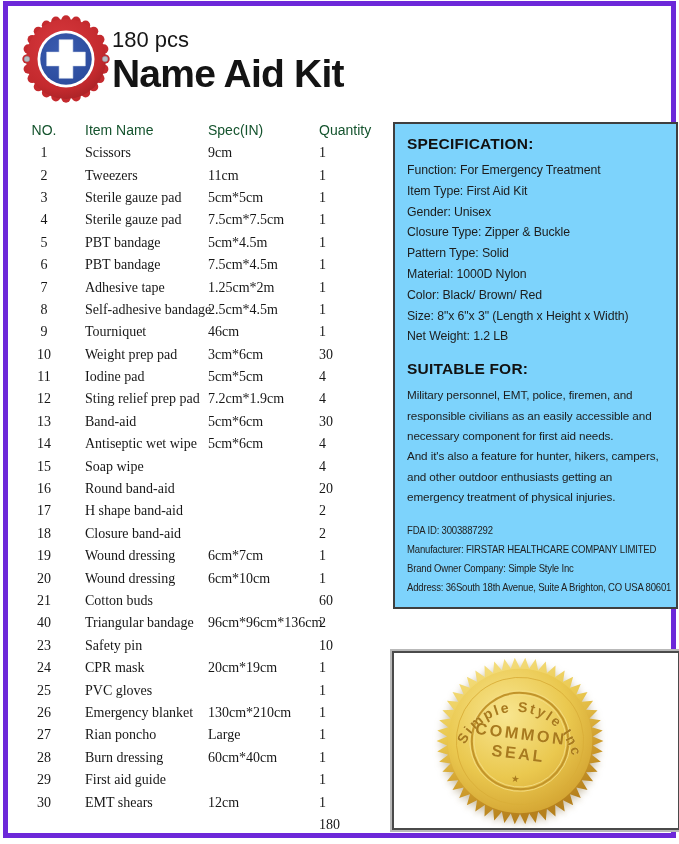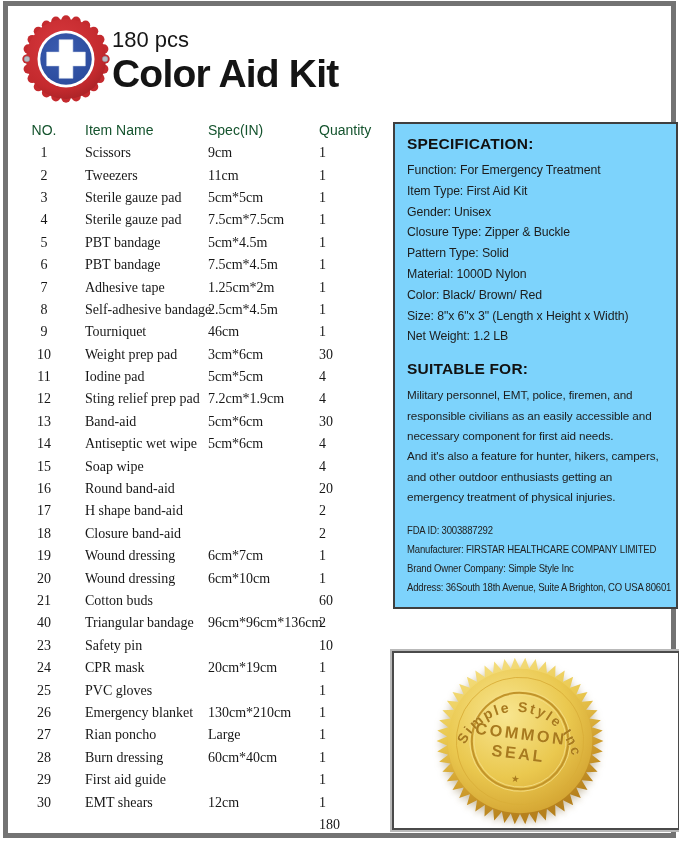--- a/index.html
+++ b/index.html
@@ -2,21 +2,21 @@
 <html style="--ink: #1a1a1a; --logo-red: #c42a2e; --logo-red-dark: #9e2024; --logo-blue: #2b4a9b; --logo-blue-light: #3a5cb0; --seal-gold-light: #f8e690; --seal-gold: #eac84f; --seal-gold-dark: #cf9d2c; --seal-gold-deep: #b6811d; --seal-text-gold: #a87a1e;"><head>
 <meta charset="utf-8">
 <style>
   html,body{margin:0;padding:0;}
   body{
     width:679px;height:844px;position:relative;background:#fff;overflow:hidden;
     font-family:"Liberation Sans",sans-serif;color:#1c1c1c;
   }
   .frame{
     position:absolute;left:3px;top:1px;right:3px;bottom:6px;
-    border:5px solid #737373;background:#fff;
+    border:5px solid #6d28d9;background:#fff;
   }
   
   .logo{position:absolute;left:12px;top:7px;width:92px;height:92px;}
   .titles{position:absolute;left:104px;top:21px;}
   .pcs{font-size:22px;line-height:25px;color:#161616;}
   .kit{font-size:39px;font-weight:600;line-height:43px;letter-spacing:-0.8px;color:#141414;}
   
   .itable{position:absolute;left:14px;top:112px;width:372px;}
   .thead,.trow{display:grid;grid-template-columns:44px 123px 130px 75px;align-items:center;}
   .thead{height:24px;font-size:14px;color:#14532d;}
@@ -91,21 +91,21 @@
     <circle r="43.5" fill="url(#redGrad)"></circle>
     <circle r="31" fill="#ffffff"></circle>
     <circle r="28" fill="url(#blueGrad)"></circle>
     <path d="M -7.5 -21 h 15 v 13.5 h 13.5 v 15 h -13.5 v 13.5 h -15 v -13.5 h -13.5 v -15 h 13.5 z" fill="#ffffff" stroke="#d9e0ec" stroke-width="0.6"></path>
     <circle cx="-42.5" cy="0" r="3" fill="#b6bcc4" stroke="#8a9099" stroke-width="0.5"></circle>
     <circle cx="42.5" cy="0" r="3" fill="#b6bcc4" stroke="#8a9099" stroke-width="0.5"></circle>
   </svg>
 
   <div class="titles">
     <div class="pcs">180 pcs</div>
-    <div class="kit">Color Aid Kit</div>
+    <div class="kit">Name Aid Kit</div>
   </div>
 
   <div class="itable">
     <div class="thead">
       <div class="tcell c0">NO.</div>
       <div class="tcell c1">Item Name</div>
       <div class="tcell c2">Spec(IN)</div>
       <div class="tcell c3">Quantity</div>
     </div>
     <div>

